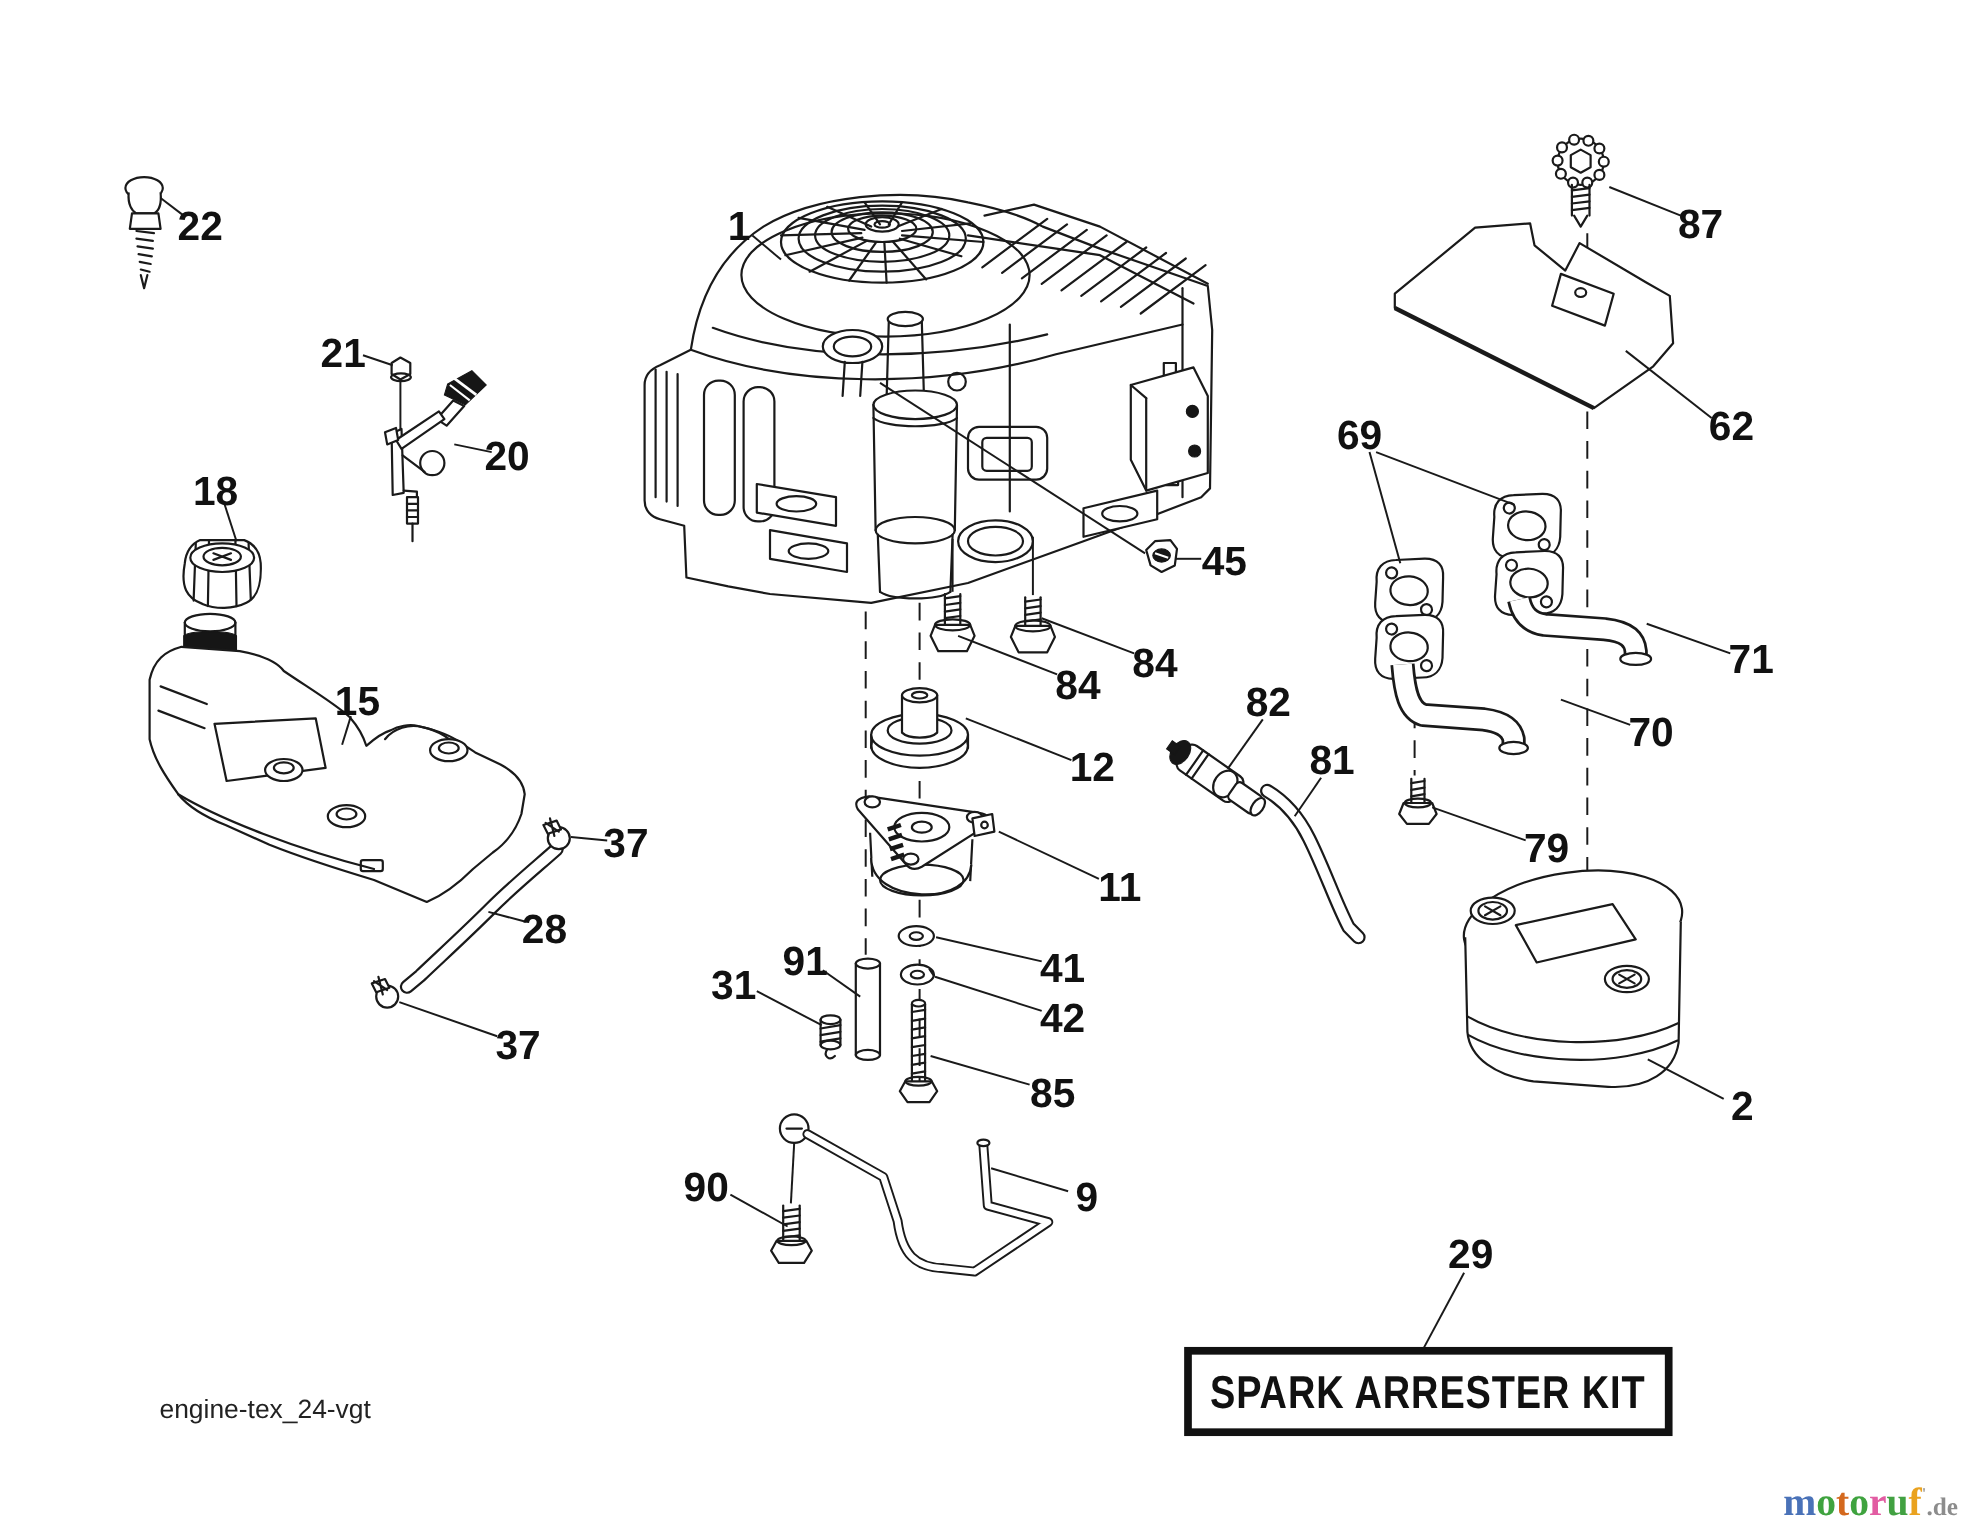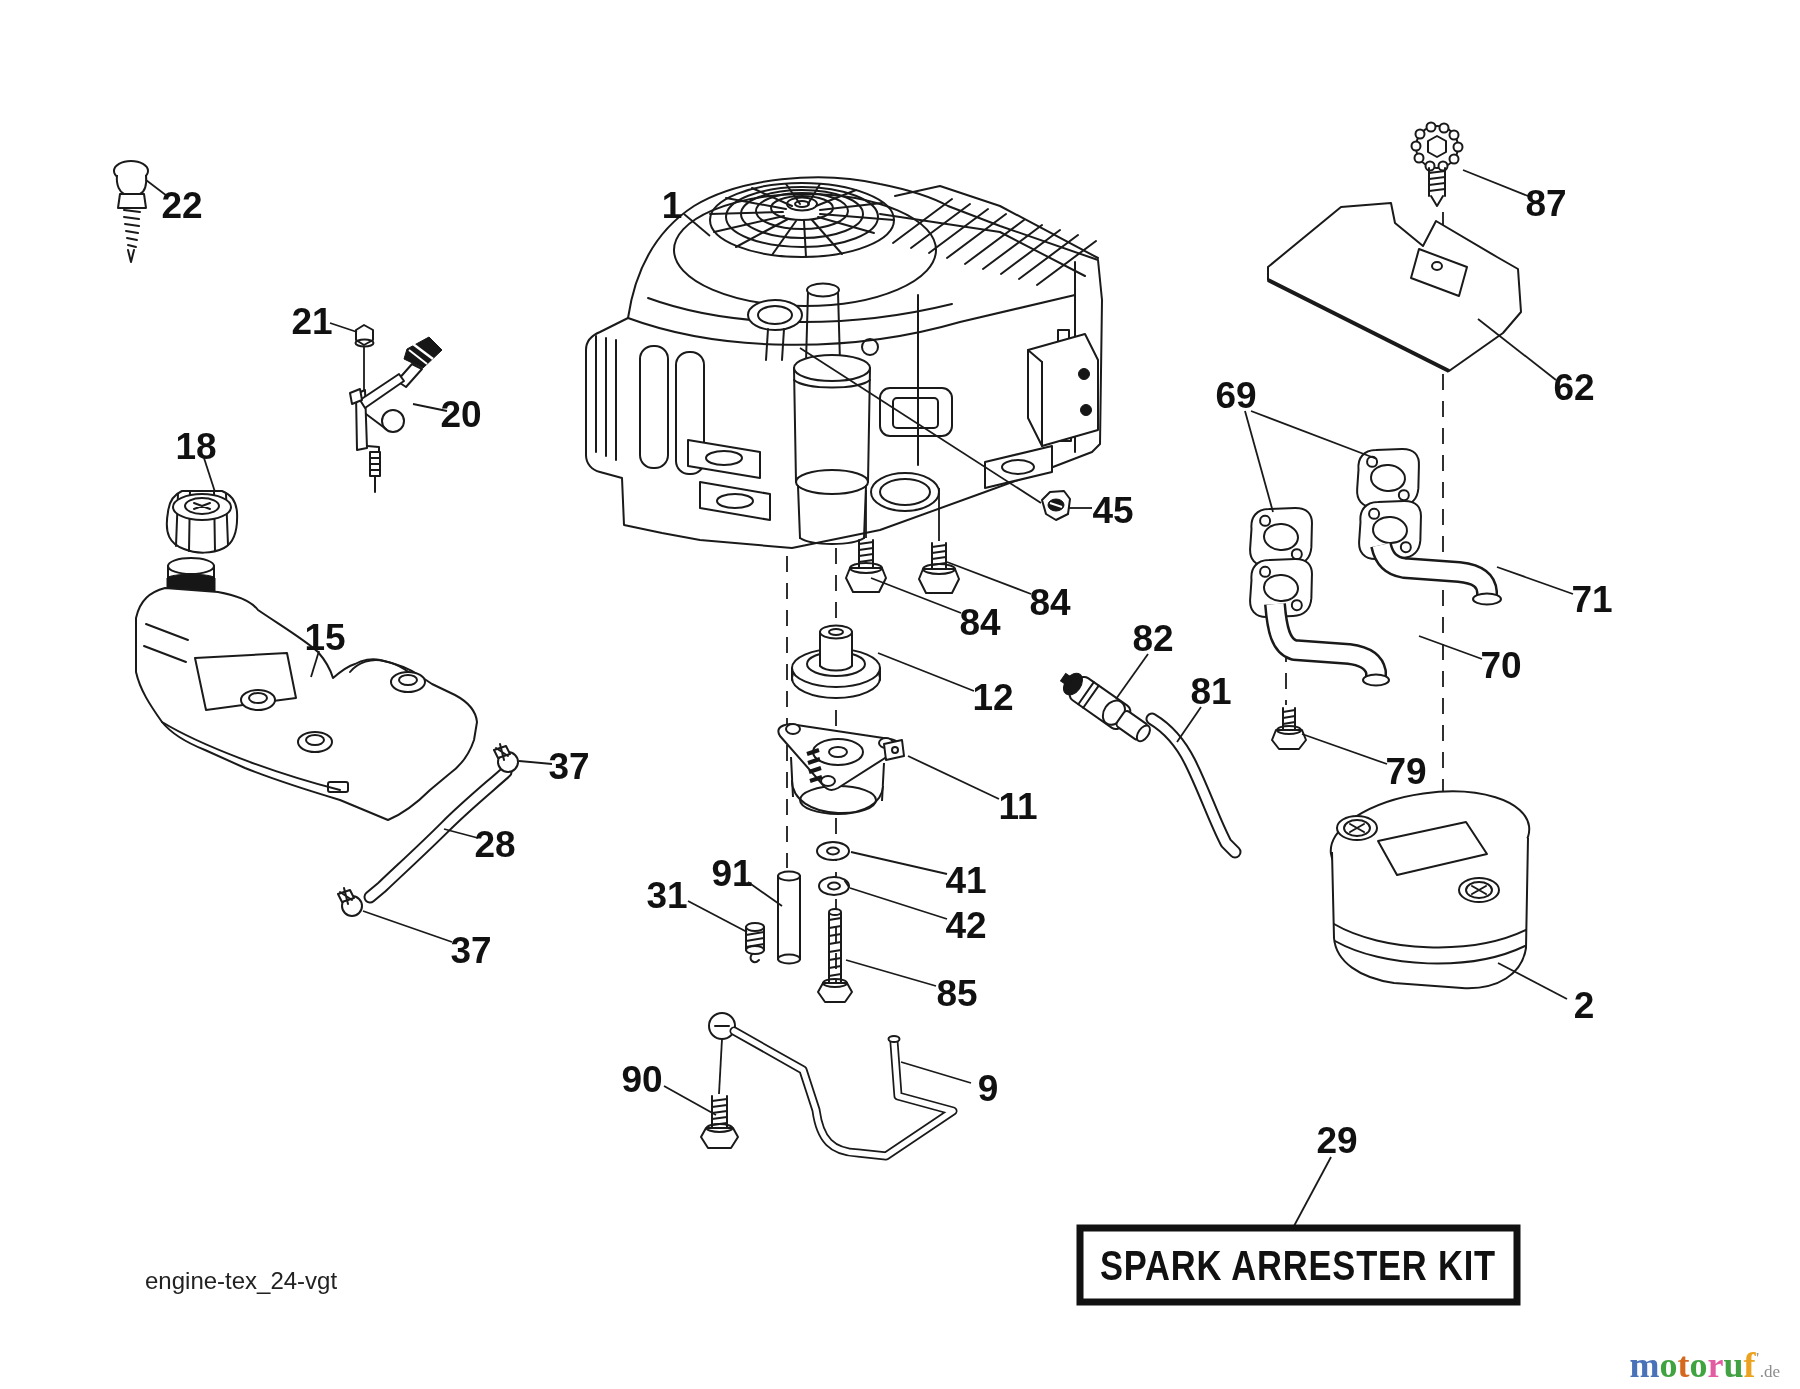--- a/index.html
+++ b/index.html
@@ -17,21 +17,21 @@
   .kitlabel{font-family:"Liberation Sans",sans-serif;font-weight:bold;font-size:42px;fill:#111;letter-spacing:1px;}
   .codelabel{font-family:"Liberation Sans",sans-serif;font-size:24px;fill:#222;}
   .tube-b{stroke:#1a1a1a;stroke-width:13;fill:none;stroke-linecap:round;stroke-linejoin:round;}
   .tube-w{stroke:#ffffff;stroke-width:9;fill:none;stroke-linecap:round;stroke-linejoin:round;}
   .pipe-b{stroke:#1a1a1a;stroke-width:22;fill:none;stroke-linecap:butt;stroke-linejoin:round;}
   .pipe-w{stroke:#ffffff;stroke-width:17;fill:none;stroke-linecap:butt;stroke-linejoin:round;}
   .rod-b{stroke:#1a1a1a;stroke-width:9;fill:none;stroke-linecap:round;stroke-linejoin:round;}
   .rod-w{stroke:#ffffff;stroke-width:5.5;fill:none;stroke-linecap:round;stroke-linejoin:round;}
   #logo{position:absolute;right:20px;bottom:6px;font-family:"Liberation Serif",serif;
         font-weight:bold;font-size:36px;line-height:1;white-space:nowrap;}
-  #logo .tld{font-size:17px;font-weight:normal;}
+  #logo .tld{font-size:23px;font-weight:bold;}
   #logo .tick{font-size:15px;vertical-align:14px;}
 </style>
 </head>
 <body>
 
 <div class="canvas">
 <svg width="1800" height="1389" viewBox="0 0 1800 1389">
 
   <g>
     <line class="dash" x1="787" y1="556" x2="787" y2="868"></line>

